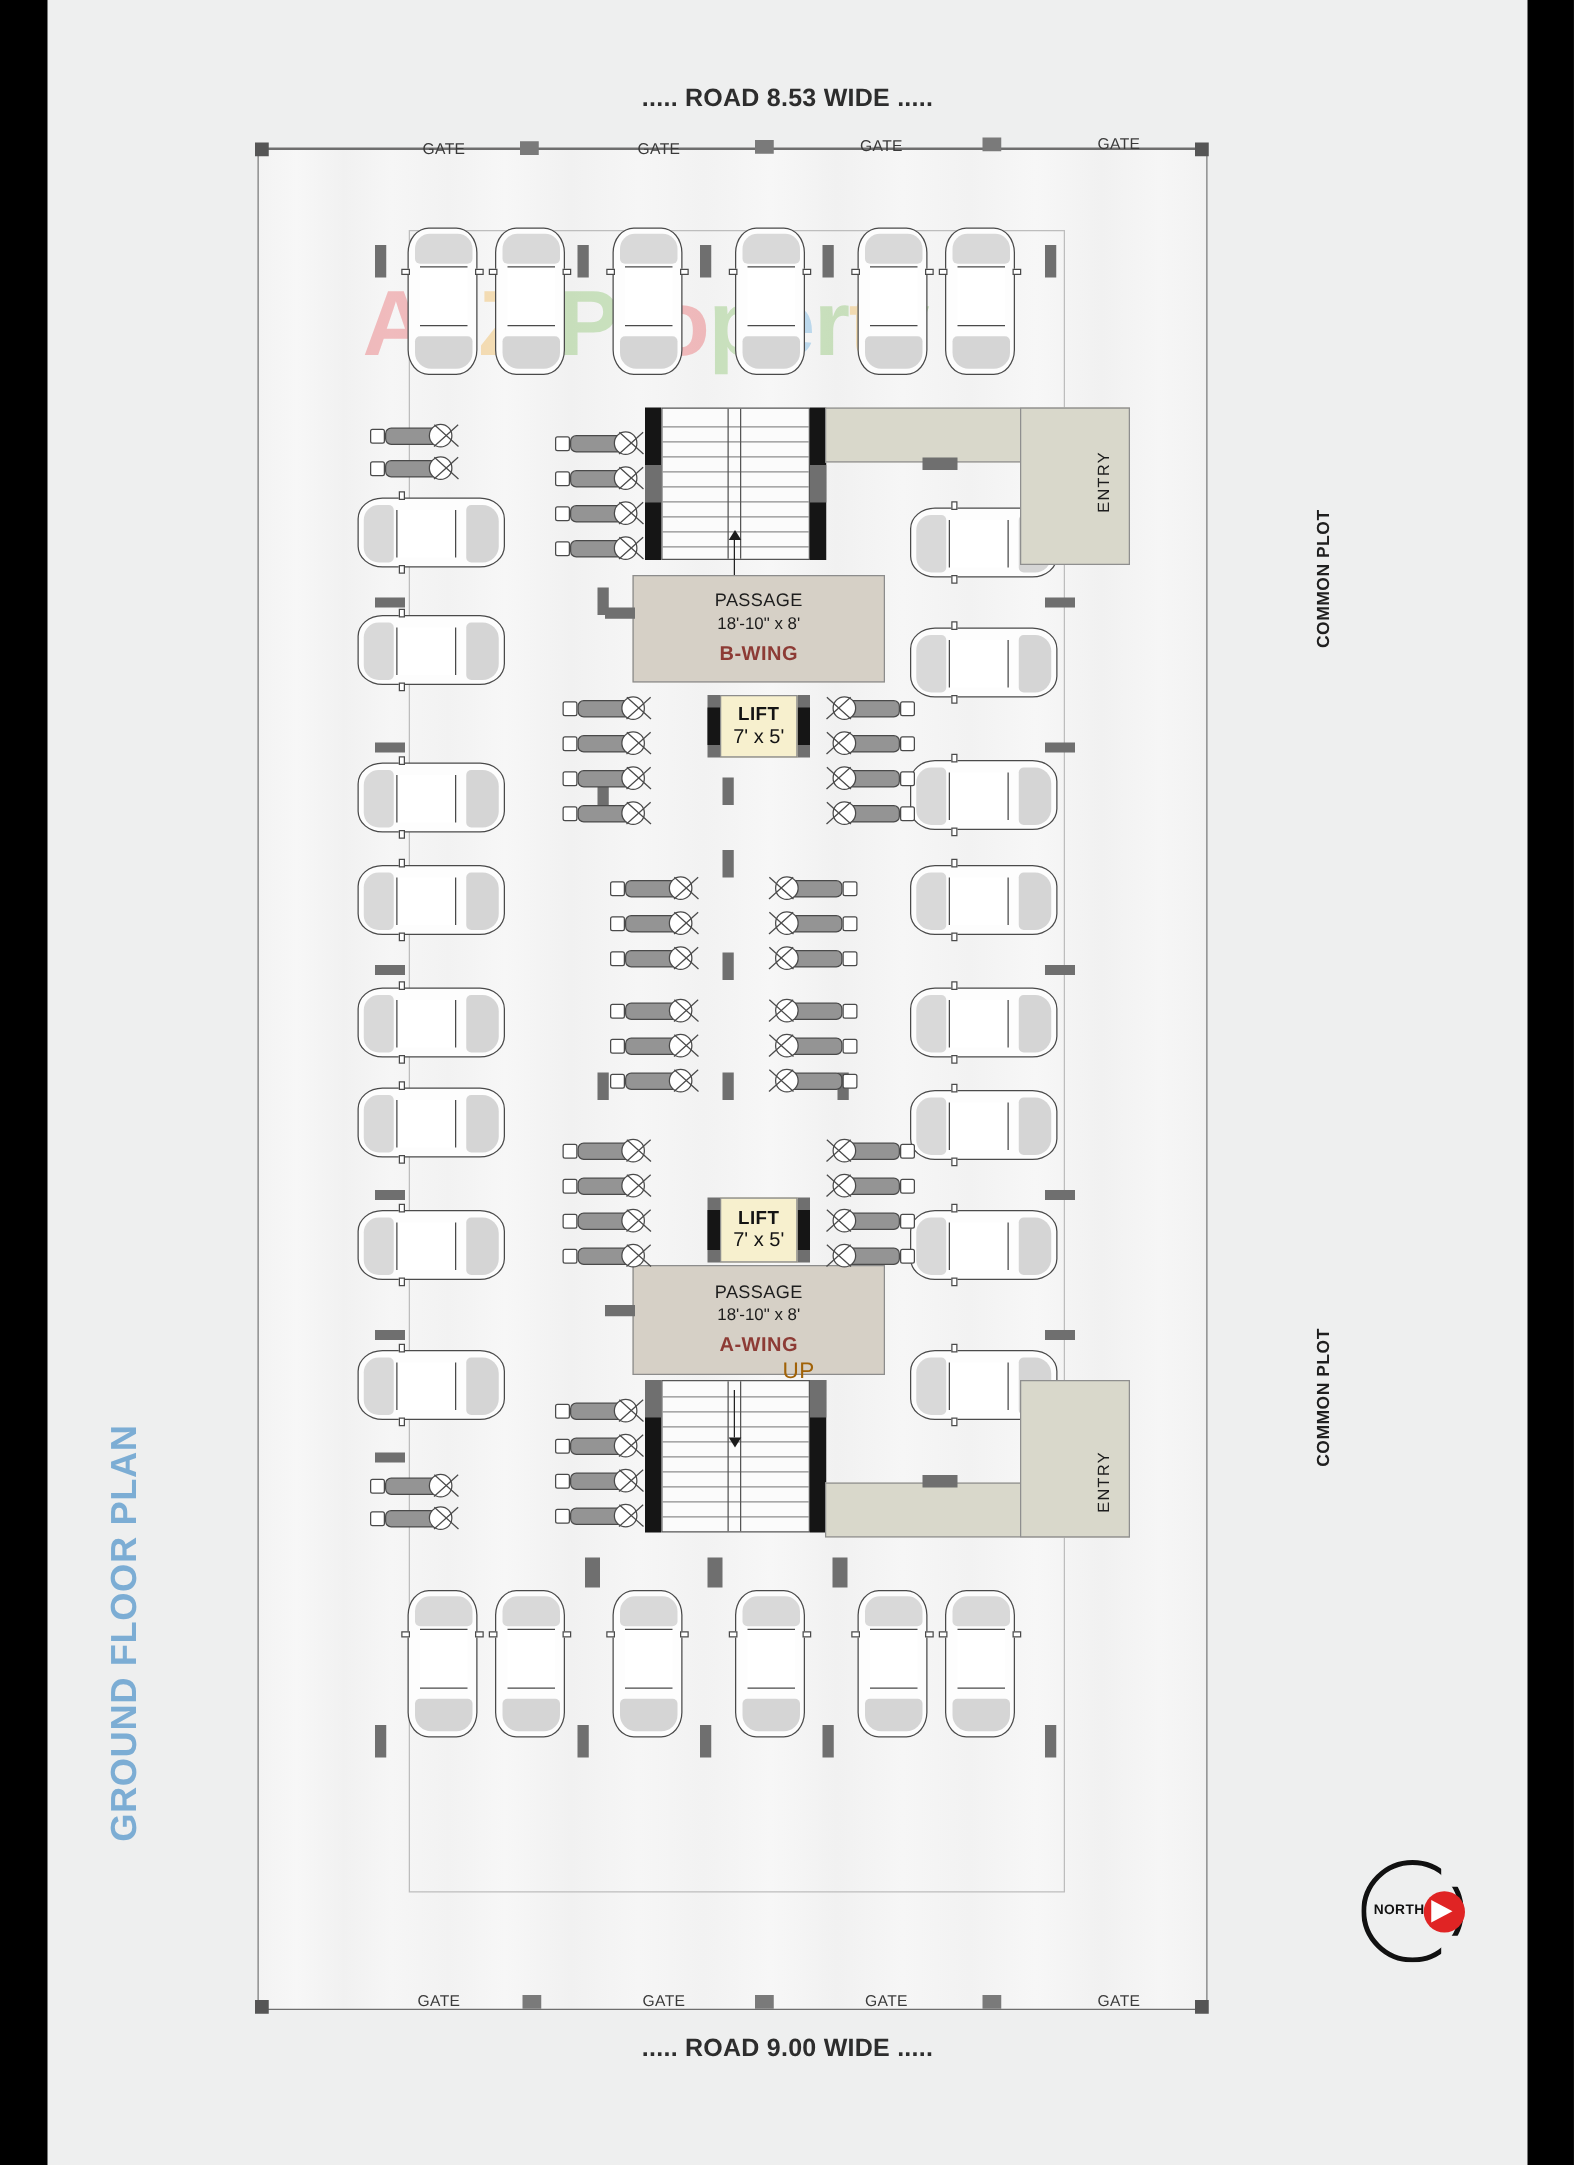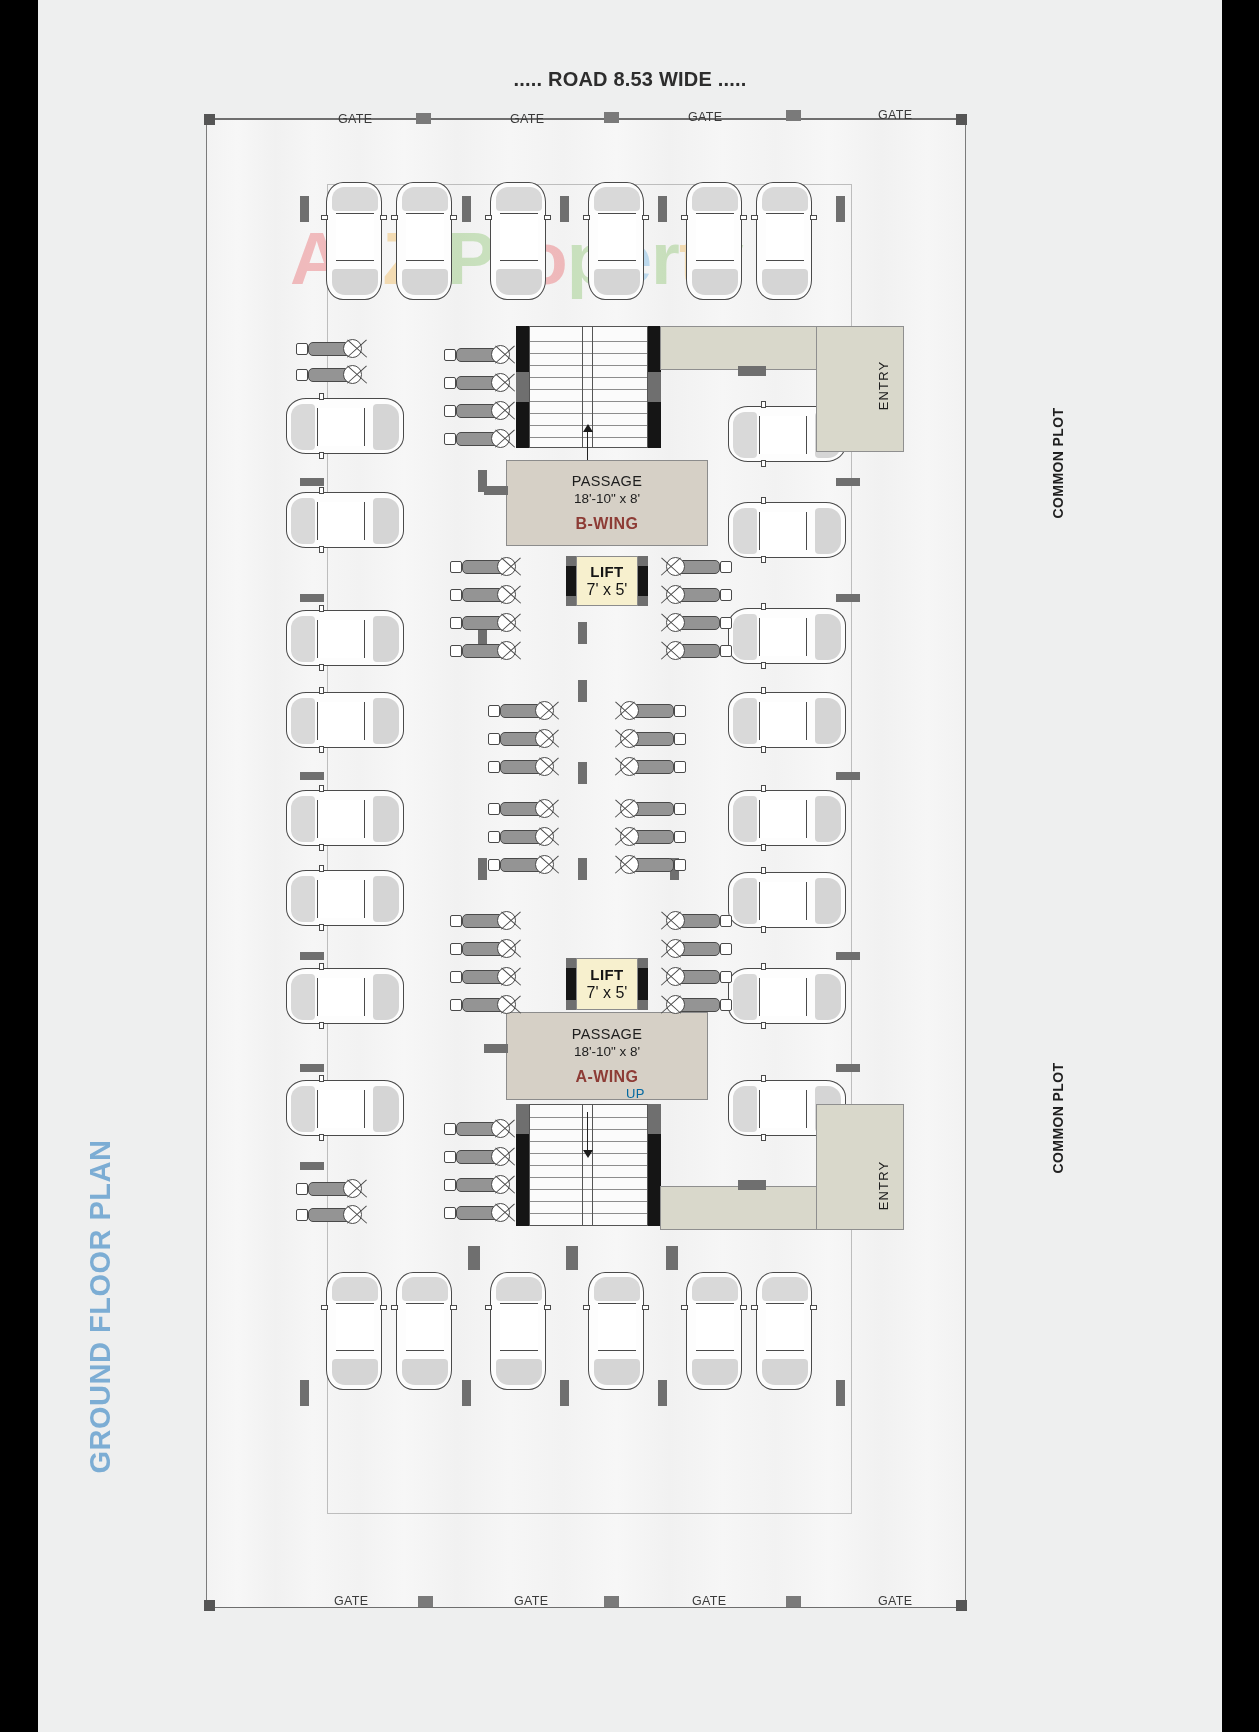--- a/index.html
+++ b/index.html
@@ -147,21 +147,21 @@
   .stair {
     position: absolute; background: #fbfbfb; border: 1px solid #555;
   }
   .stair .tread {
     position: absolute; left: 0; width: 100%; height: 1px; background: #8d8d8d;
   }
   .stair .mid { position: absolute; top: 0; height: 100%; width: 1px; background: #555; }
   .stair-wall { position: absolute; background: #151515; }
   .stair-cap { position: absolute; background: #6f6f6f; }
   .updown {
-    position: absolute; font-size: 13px; color: #0369a1; letter-spacing: .4px;
+    position: absolute; font-size: 18px; color: #a16207; letter-spacing: .4px;
   }
   .arrow-line { position: absolute; width: 1.2px; background: #222; }
   .arrow-head {
     position: absolute; width: 0; height: 0; border-left: 5px solid transparent;
     border-right: 5px solid transparent;
   }
   .arrow-head.up { border-bottom: 8px solid #1a1a1a; }
   .arrow-head.down { border-top: 8px solid #1a1a1a; }
 
   .entry-block {
@@ -215,20 +215,21 @@
     position: absolute; left: -30px; top: 1494px; font-size: 56px; color: #c9ccd2;
     opacity: .75; white-space: nowrap; pointer-events: none;
   }
 </style>
 </head>
 <body>
 
 <div class="sheet">
 
   <div class="road-top">..... ROAD 8.53 WIDE .....</div>
+  <div class="road-bottom">..... ROAD 9.00 WIDE .....</div>
 
   <div class="plan-title">GROUND FLOOR PLAN</div>
 
   <div class="common-plot cp1">COMMON PLOT</div>
   <div class="common-plot cp2">COMMON PLOT</div>
 
   <div class="plot">
     <div class="inner"></div>
   </div>
 
@@ -864,14 +865,20 @@
     </div>
   <div class="bike" style="left:258px;top:1204px">
       <div class="rear"></div>
       <div class="body"></div>
       <div class="front"></div>
       <div class="hbar"></div>
       <div class="hbar2"></div>
     </div>
 
 
+  <div class="compass">
+    <div class="ring"></div>
+    <div class="dot"></div>
+    <div class="arr"></div>
+    <div class="ntxt">NORTH</div>
+  </div>
 
 </div>
 
 </body></html>

